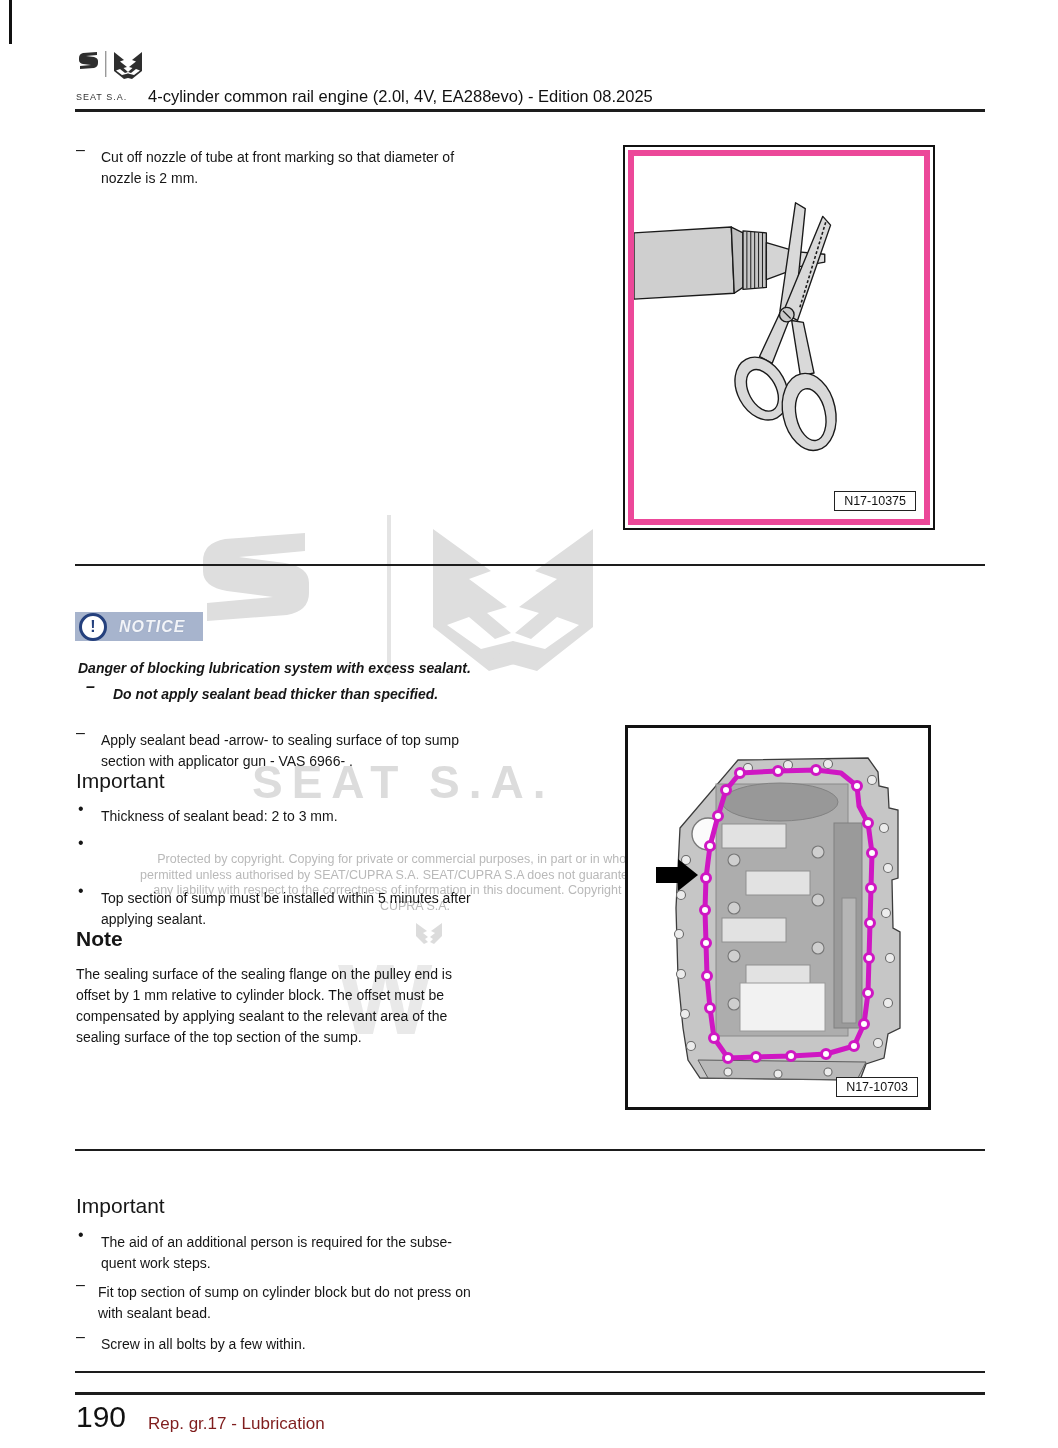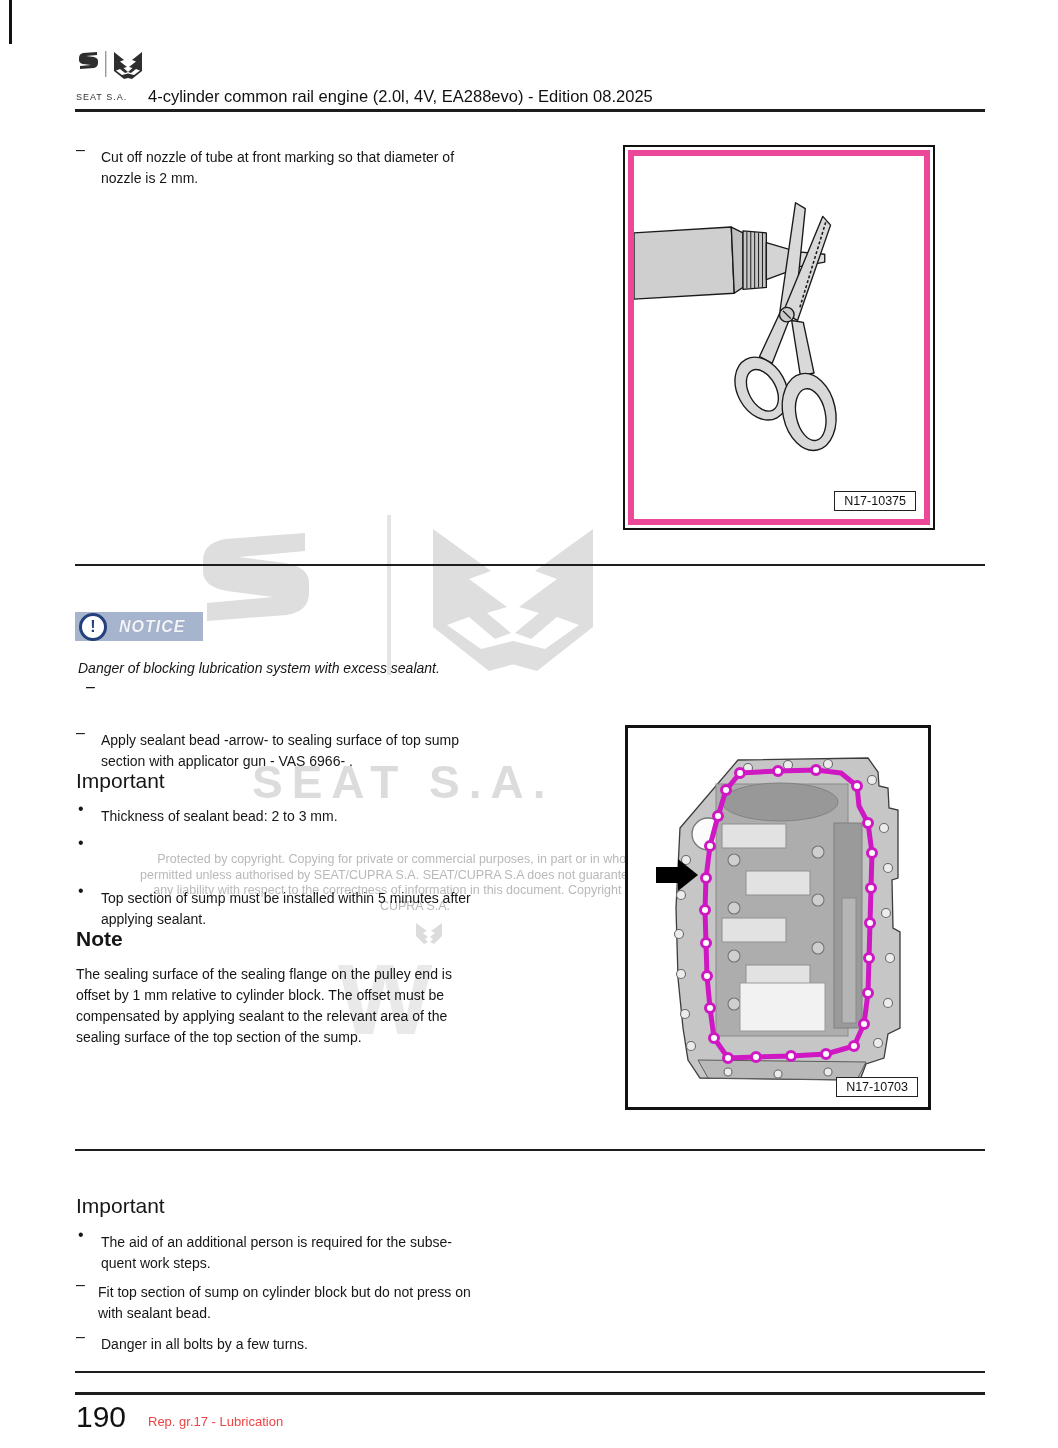--- a/index.html
+++ b/index.html
@@ -14,35 +14,35 @@
   
   .hdr-line{font-size:16.5px;line-height:24px;color:#111;}
   .logo-caption{font-size:9px;letter-spacing:1px;color:#333;}
 
   
   .notice-banner{background:#a7b4cd;display:flex;align-items:center;}
   .notice-icon{width:22px;height:22px;border-radius:50%;background:#fff;border:3px solid #24407d;
     color:#24407d;font-weight:bold;font-size:16px;line-height:21px;text-align:center;margin-left:4px;}
   .notice-label{color:#f2f4f8;font-style:italic;font-weight:bold;font-size:16px;letter-spacing:1px;
     margin-left:12px;text-shadow:0 0 1px #8795b3;}
-  .bolditalic{font-weight:normal;font-style:italic;}
+  .bolditalic{font-weight:bold;font-style:italic;}
 
   
   .figframe1{border:2px solid #111;background:#fff;}
   .figframe1 .inner{position:absolute;left:3px;top:3px;right:3px;bottom:3px;border:6px solid #ec4899;}
   .figframe2{border:3px solid #111;background:#fff;}
   .figlabel{position:absolute;border:1px solid #222;background:#fff;font-size:12.5px;
     padding:2px 9px;color:#111;}
   .wm-seatsa{font-size:46px;font-weight:bold;letter-spacing:9px;color:#dcdcdc;}
   .wm-copy{font-size:12.5px;line-height:15.5px;color:#b9b9b9;text-align:center;white-space:pre-line;width:760px;}
   .wm-w{font-size:100px;font-weight:bold;color:#e9e9e9;}
 
   
   .pagenum{font-size:30px;color:#111;}
-  .chapter{font-size:13px;color:#ef4444;}
+  .chapter{font-size:17px;color:#7f1d1d;}
 
   .heading{font-size:21px;line-height:21px;}
   .bold{font-weight:bold;}
 </style>
 </head>
 <body>
 
 <div class="page">
 
   <div class="abs" style="left:9px;top:0;width:3px;height:44px;background:#111;"></div>
@@ -125,20 +125,21 @@
   </svg>
 
   <div class="abs rule z1" style="left:75px;top:564px;width:910px;height:2px;"></div>
 
   <div class="abs notice-banner z1" style="left:75px;top:612px;width:128px;height:29px;">
     <div class="notice-icon">!</div>
     <div class="notice-label">NOTICE</div>
   </div>
   <div class="abs txt bolditalic z1" style="left:78px;top:650px;width:500px;">Danger of blocking lubrication system with excess sealant.</div>
   <span class="abs marker bolditalic z1" style="left:86px;top:676px;">–</span>
+  <div class="abs txt bolditalic z1" style="left:113px;top:676px;width:480px;">Do not apply sealant bead thicker than specified.</div>
 
   <span class="abs marker z1" style="left:76px;top:722px;">–</span>
   <div class="abs txt z1" style="left:101px;top:722px;width:490px;">Apply sealant bead -arrow- to sealing surface of top sump
 section with applicator gun - VAS 6966- .</div>
 
   <div class="abs heading z1" style="left:76px;top:770px;">Important</div>
 
   <span class="abs marker z1" style="left:78px;top:798px;">•</span>
   <div class="abs txt z1" style="left:101px;top:798px;width:490px;">Thickness of sealant bead: 2 to 3 mm.</div>
 
@@ -260,20 +261,20 @@
 
   <span class="abs marker z1" style="left:78px;top:1224px;">•</span>
   <div class="abs txt z1" style="left:101px;top:1224px;width:490px;">The aid of an additional person is required for the subse-
 quent work steps.</div>
 
   <span class="abs marker z1" style="left:76px;top:1274px;">–</span>
   <div class="abs txt z1" style="left:98px;top:1274px;width:500px;">Fit top section of sump on cylinder block but do not press on
 with sealant bead.</div>
 
   <span class="abs marker z1" style="left:76px;top:1326px;">–</span>
-  <div class="abs txt z1" style="left:101px;top:1326px;width:500px;">Danger in all bolts by a few turns.</div>
+  <div class="abs txt z1" style="left:101px;top:1326px;width:500px;">Screw in all bolts by a few within.</div>
 
   <div class="abs rule z1" style="left:75px;top:1371px;width:910px;height:1.5px;"></div>
   <div class="abs rule z1" style="left:75px;top:1392px;width:910px;height:2.5px;"></div>
   <div class="abs pagenum z1" style="left:76px;top:1400px;">190</div>
   <div class="abs chapter z1" style="left:148px;top:1414px;">Rep. gr.17 - Lubrication</div>
 
 </div>
 
 </body></html>

